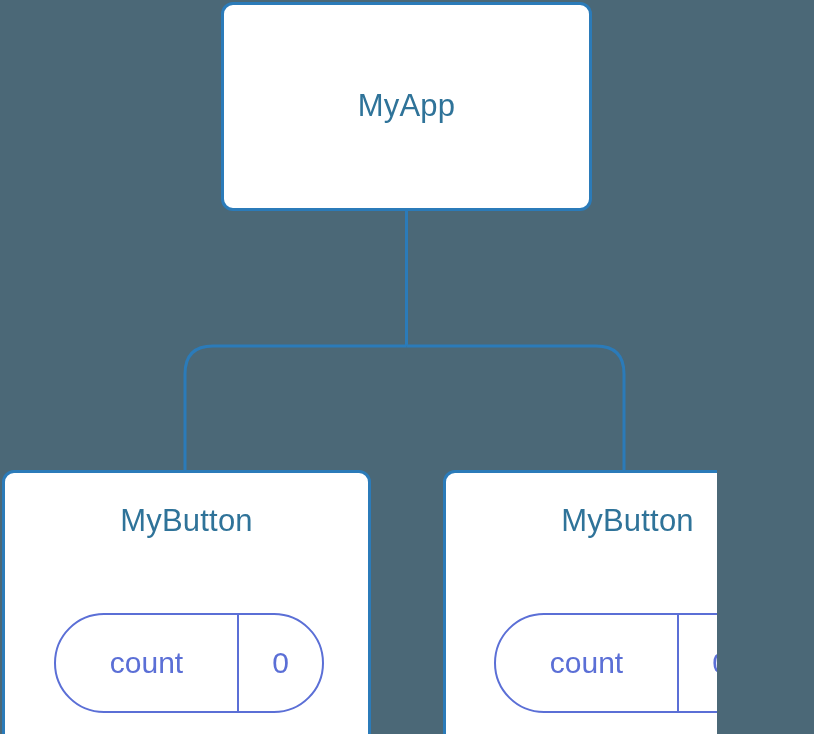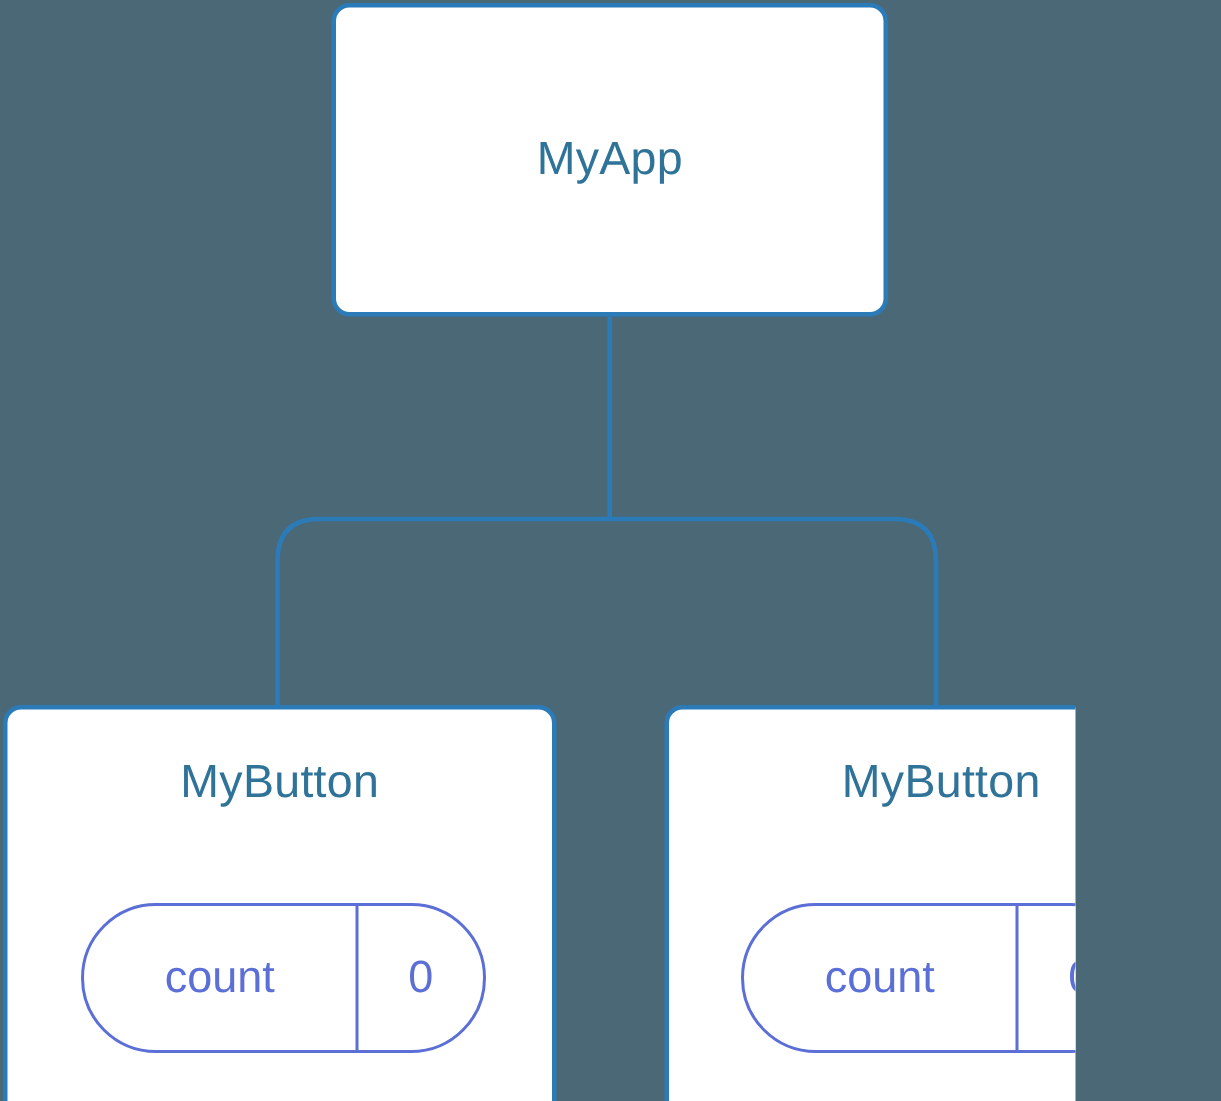--- a/index.html
+++ b/index.html
@@ -70,21 +70,21 @@
   #node-child-1 {
     left: 443px;
     width: 369px;
   }
   .node-child .node-title {
     margin-top: 32px;
   }
   
   .state-pill {
     position: absolute;
-    top: 129px;
+    top: 140px;
     height: 100px;
     border: 2px solid #5b6fd6;
     border-radius: 50px;
     box-sizing: border-box;
     display: flex;
     align-items: stretch;
     background: #ffffff;
   }
   #node-child-0 .state-pill {
     left: 49px;

